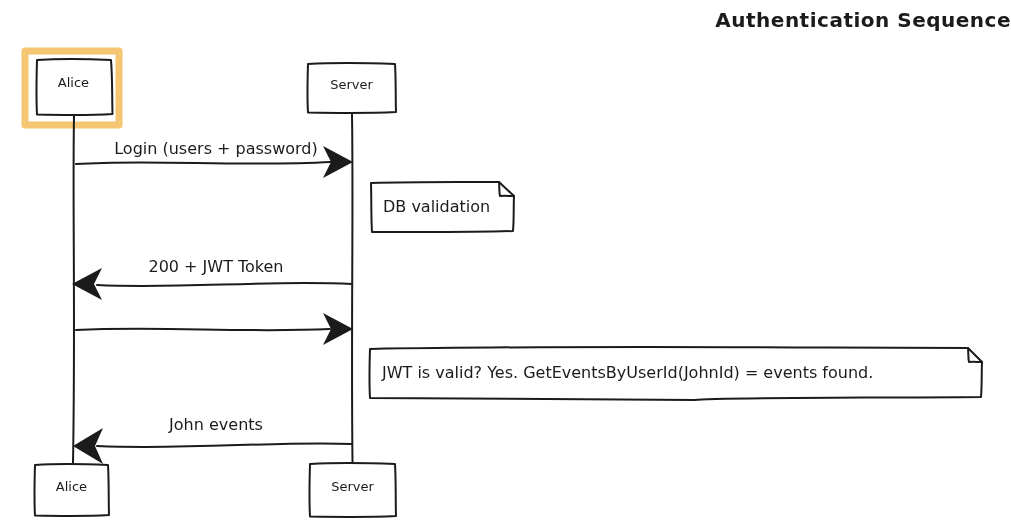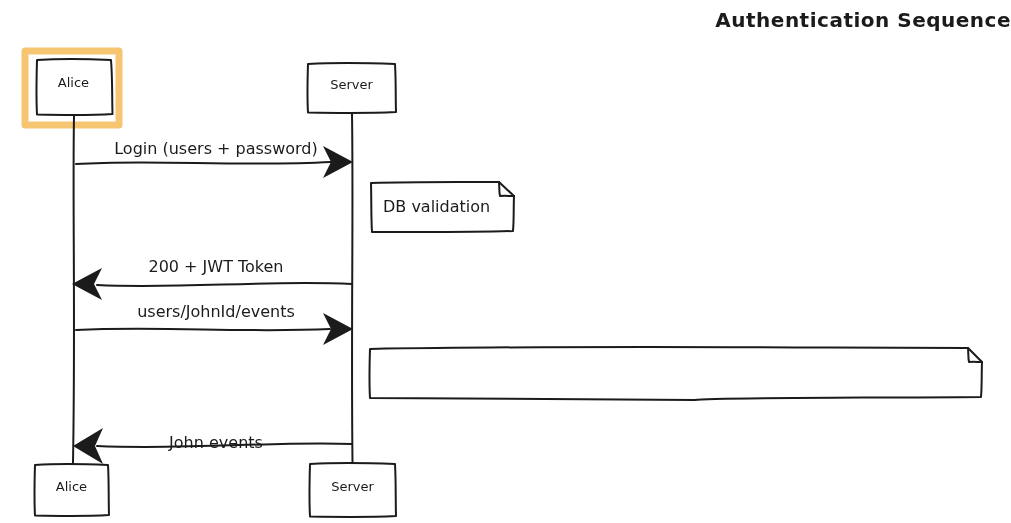--- a/index.html
+++ b/index.html
@@ -78,18 +78,18 @@
 
   <div class="label title">Authentication Sequence</div>
 
   <div class="label actor-label" style="left:35px; top:75px; width:77px;">Alice</div>
   <div class="label actor-label" style="left:306px; top:77px; width:91px;">Server</div>
   <div class="label actor-label" style="left:33px; top:479px; width:77px;">Alice</div>
   <div class="label actor-label" style="left:308px; top:479px; width:89px;">Server</div>
 
   <div class="label msg-label" style="left:80px; top:139px; width:272px;">Login (users + password)</div>
   <div class="label msg-label" style="left:80px; top:257px; width:272px;">200 + JWT Token</div>
-  <div class="label msg-label" style="left:80px; top:302px; width:272px;">users/JohnId/events</div>
-  <div class="label msg-label" style="left:80px; top:433px; width:272px;text-align:center;">John events</div>
+  <div class="label msg-label" style="left:80px; top:415px; width:272px;text-align:center;">John events</div>
 
   <div class="label note-label" style="left:383px; top:197px;">DB validation</div>
+  <div class="label note-label" style="left:382px; top:363px;">JWT is valid? Yes. GetEventsByUserId(JohnId) = events found.</div>
 
 </div>
 
 </body></html>

